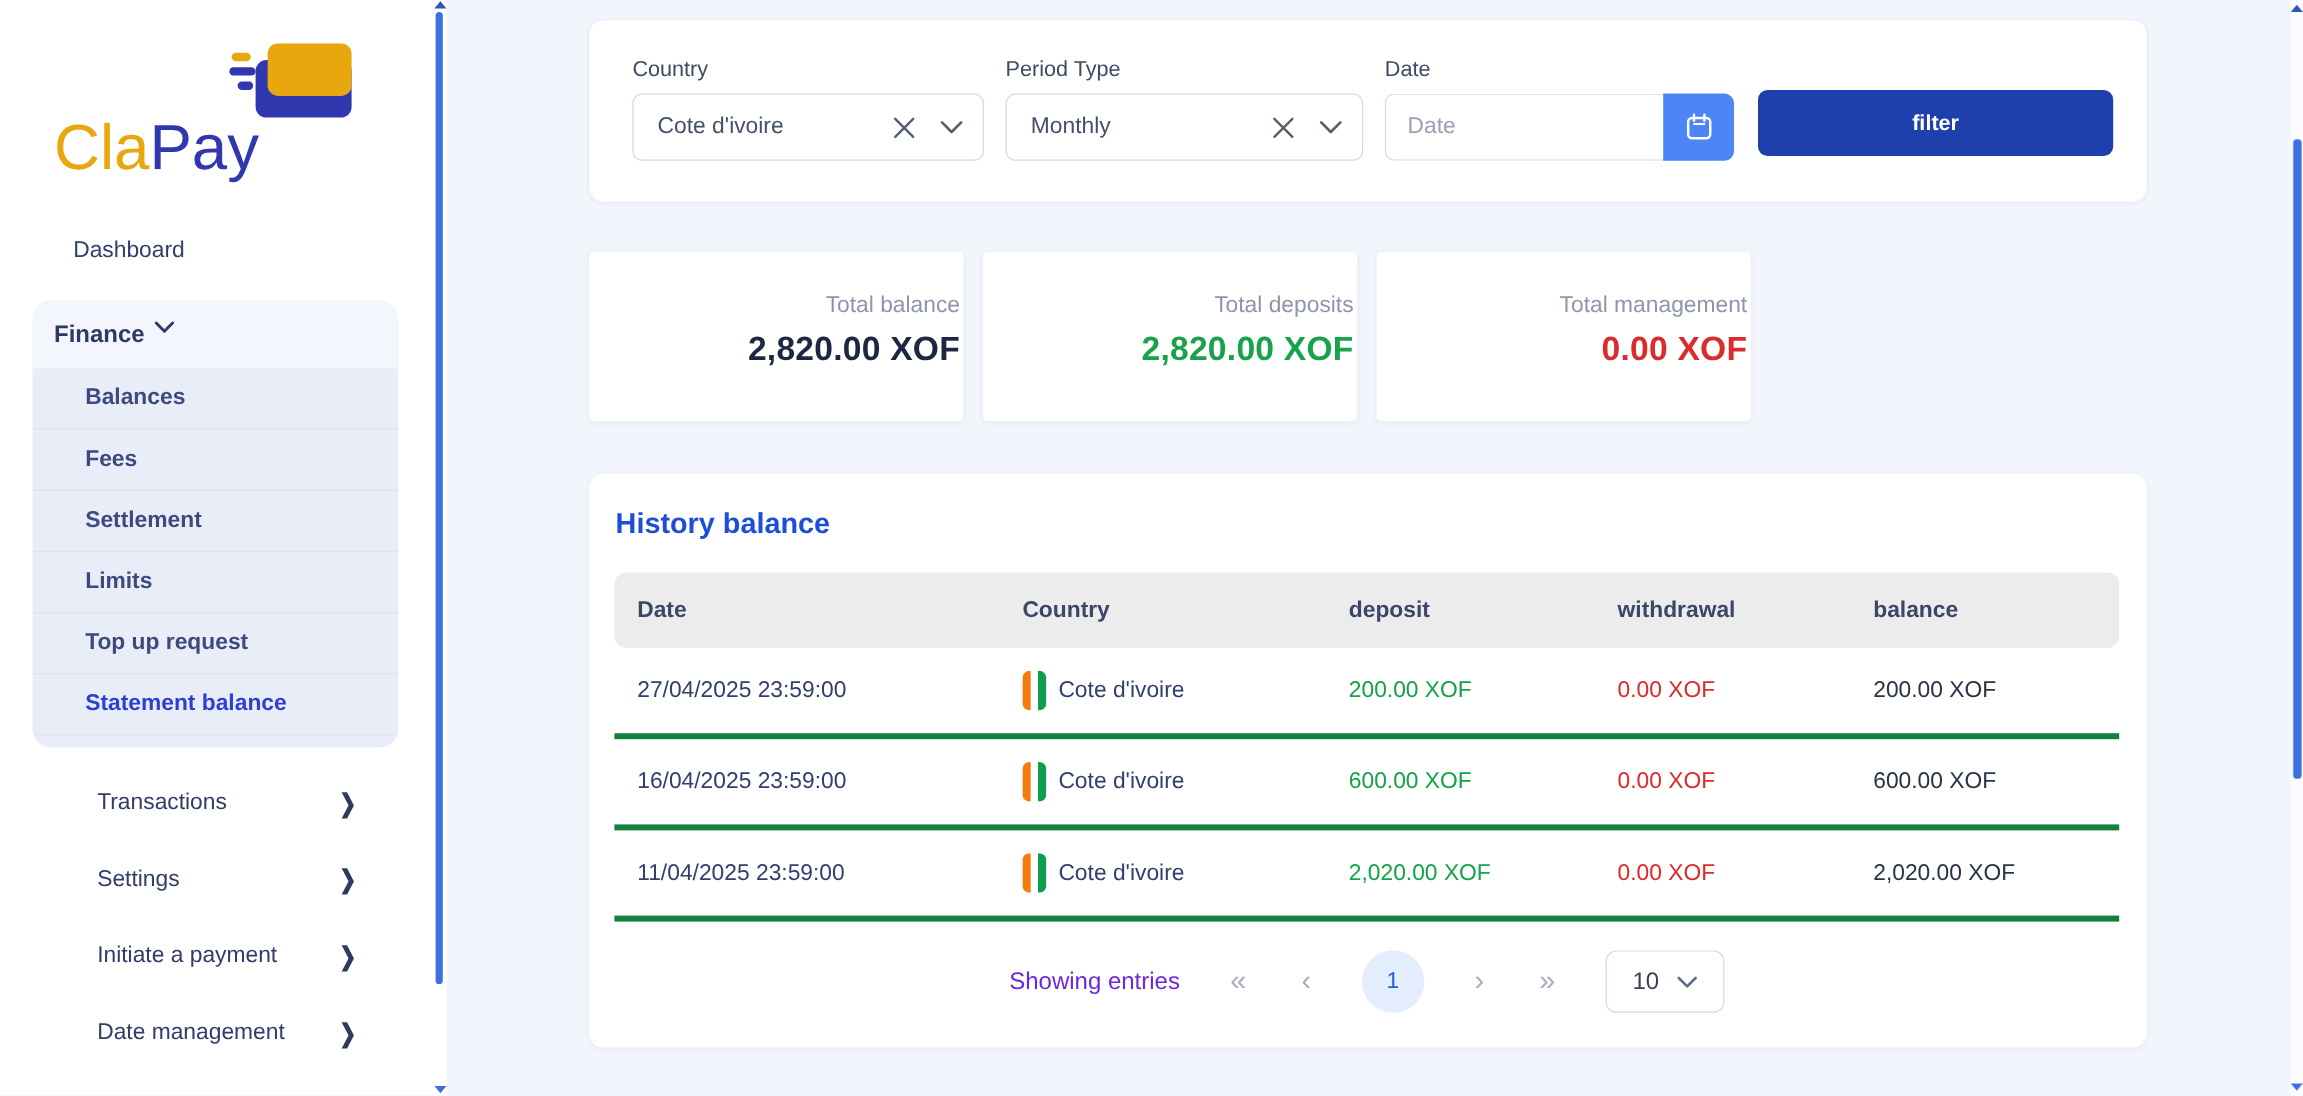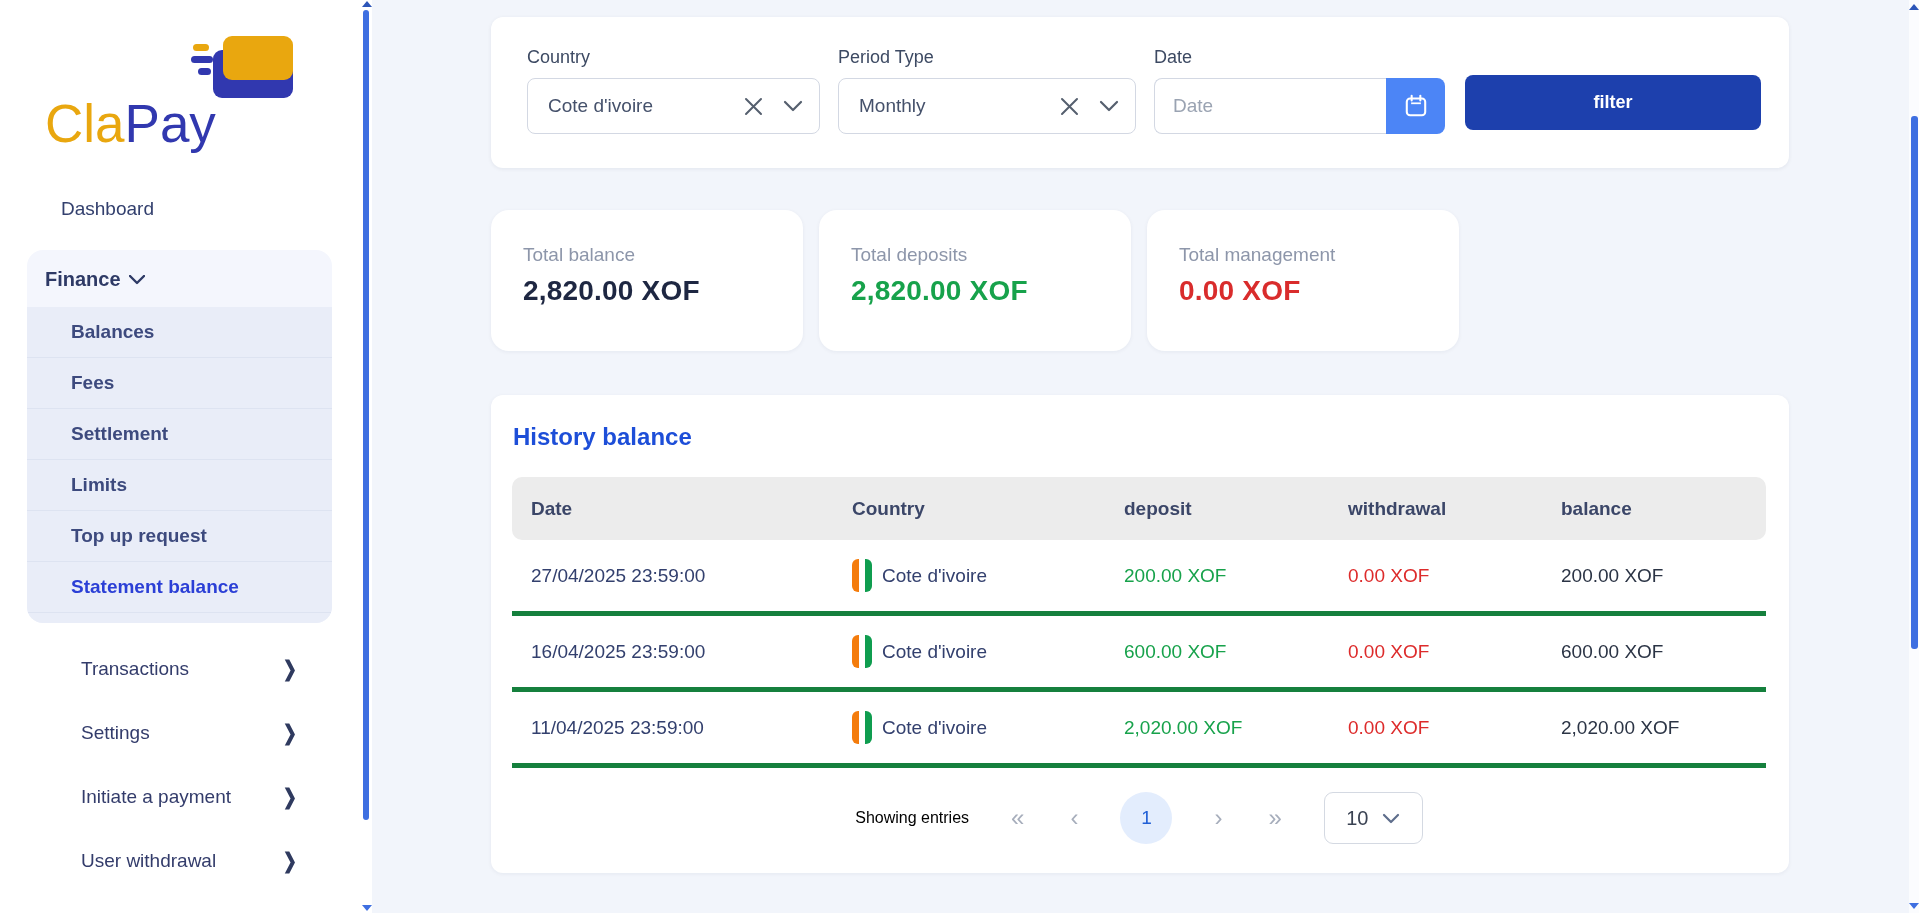--- a/index.html
+++ b/index.html
@@ -25,21 +25,21 @@
   .nav-dashboard {
     margin:44px 0 0 61px; font-size:19px; font-weight:500; color:#33406e;
     cursor:pointer; width:fit-content;
   }
 
   .finance-group {
     margin:30px 20px 0 27px; width:305px; background:#f4f6fd;
     border-radius:16px; overflow:hidden;
   }
   .finance-header {
-    display:flex; align-items:center; gap:8px;
+    display:flex; gap:8px;
     padding:18px 0 16px 18px; font-size:20px; font-weight:700; color:#2e3a66;
     cursor:pointer;
   }
   .finance-items { background:#e9edf8; padding-bottom:10px; }
   .fin-item {
     height:51px; display:flex; align-items:center; padding-left:44px;
     font-size:19px; font-weight:600; color:#3d4a7e;
     border-bottom:1px solid #dde3f1; cursor:pointer;
   }
   .fin-item.active span { color:#2b3fd6; font-weight:700; }
@@ -95,22 +95,22 @@
   }
   .filter-btn-wrap { margin-left:2px; padding-top:28px; }
   .filter-btn {
     width:296px; height:55px; background:#1d40ad; color:#fff; border:none;
     border-radius:8px; font-size:18px; font-weight:600; cursor:pointer;
     font-family:"Liberation Sans",sans-serif;
   }
 
   .stats-row { margin-top:42px; display:flex; gap:16px; }
   .stat-card {
-    width:312px; height:141px; background:#fff; border-radius:18px;
-    box-shadow:0 1px 4px rgba(20,30,60,.06); padding:34px 16px 0 32px;
+    width:312px; height:141px; background:#fff; border-radius:4px;
+    box-shadow:0 1px 4px rgba(20,30,60,.06); padding:34px 3px 0 32px;text-align:right;
   }
   .stat-label { font-size:19px; color:#8d96aa; }
   .stat-value { margin-top:9px; font-size:28px; font-weight:700; letter-spacing:.2px; }
 
   .history-card {
     margin-top:44px; background:#fff; border-radius:12px; height:478px;
     box-shadow:0 1px 4px rgba(20,30,60,.06); padding:28px 23px 0 21px;
   }
   .history-title { font-size:24px; font-weight:700; color:#1d4ed8; margin-left:1px; }
 
@@ -137,21 +137,21 @@
   }
   .flag i { flex:1; }
   .flag .f1 { background:#f47c0c; }
   .flag .f2 { background:#ffffff; }
   .flag .f3 { background:#0f9d4f; }
 
   .pagination {
     margin-top:14px; height:72px; display:flex; align-items:center;
     justify-content:center; gap:38px;
   }
-  .pg-text { font-size:16px; color:#000000; }
+  .pg-text { font-size:20px; color:#6d28d9; }
   .pg-nav { font-size:24px; color:#a7aebc; cursor:pointer; line-height:1; padding:0 4px; user-select:none; }
   .pg-page {
     width:52px; height:52px; border-radius:50%; background:#e3edfd;
     color:#2160d6; font-size:19px; display:flex; align-items:center;
     justify-content:center; cursor:pointer;
   }
   .pg-size {
     width:99px; height:52px; border:1.5px solid #d4d9e2; border-radius:9px;
     display:flex; align-items:center; justify-content:center; gap:14px;
     font-size:20px; color:#3a4252; cursor:pointer; background:#fff;
@@ -219,21 +219,21 @@
       </div>
       <div class="menu-item">
         <span>Settings</span>
         <span class="menu-chevron">❯</span>
       </div>
       <div class="menu-item">
         <span>Initiate a payment</span>
         <span class="menu-chevron">❯</span>
       </div>
       <div class="menu-item">
-        <span>User withdrawal</span>
+        <span>Date management</span>
         <span class="menu-chevron">❯</span>
       </div>
     </nav>
 
   <div class="side-scroll">
     <div class="arrow-up"></div>
     <div class="thumb"></div>
     <div class="arrow-dn"></div>
   </div>
 </aside>

